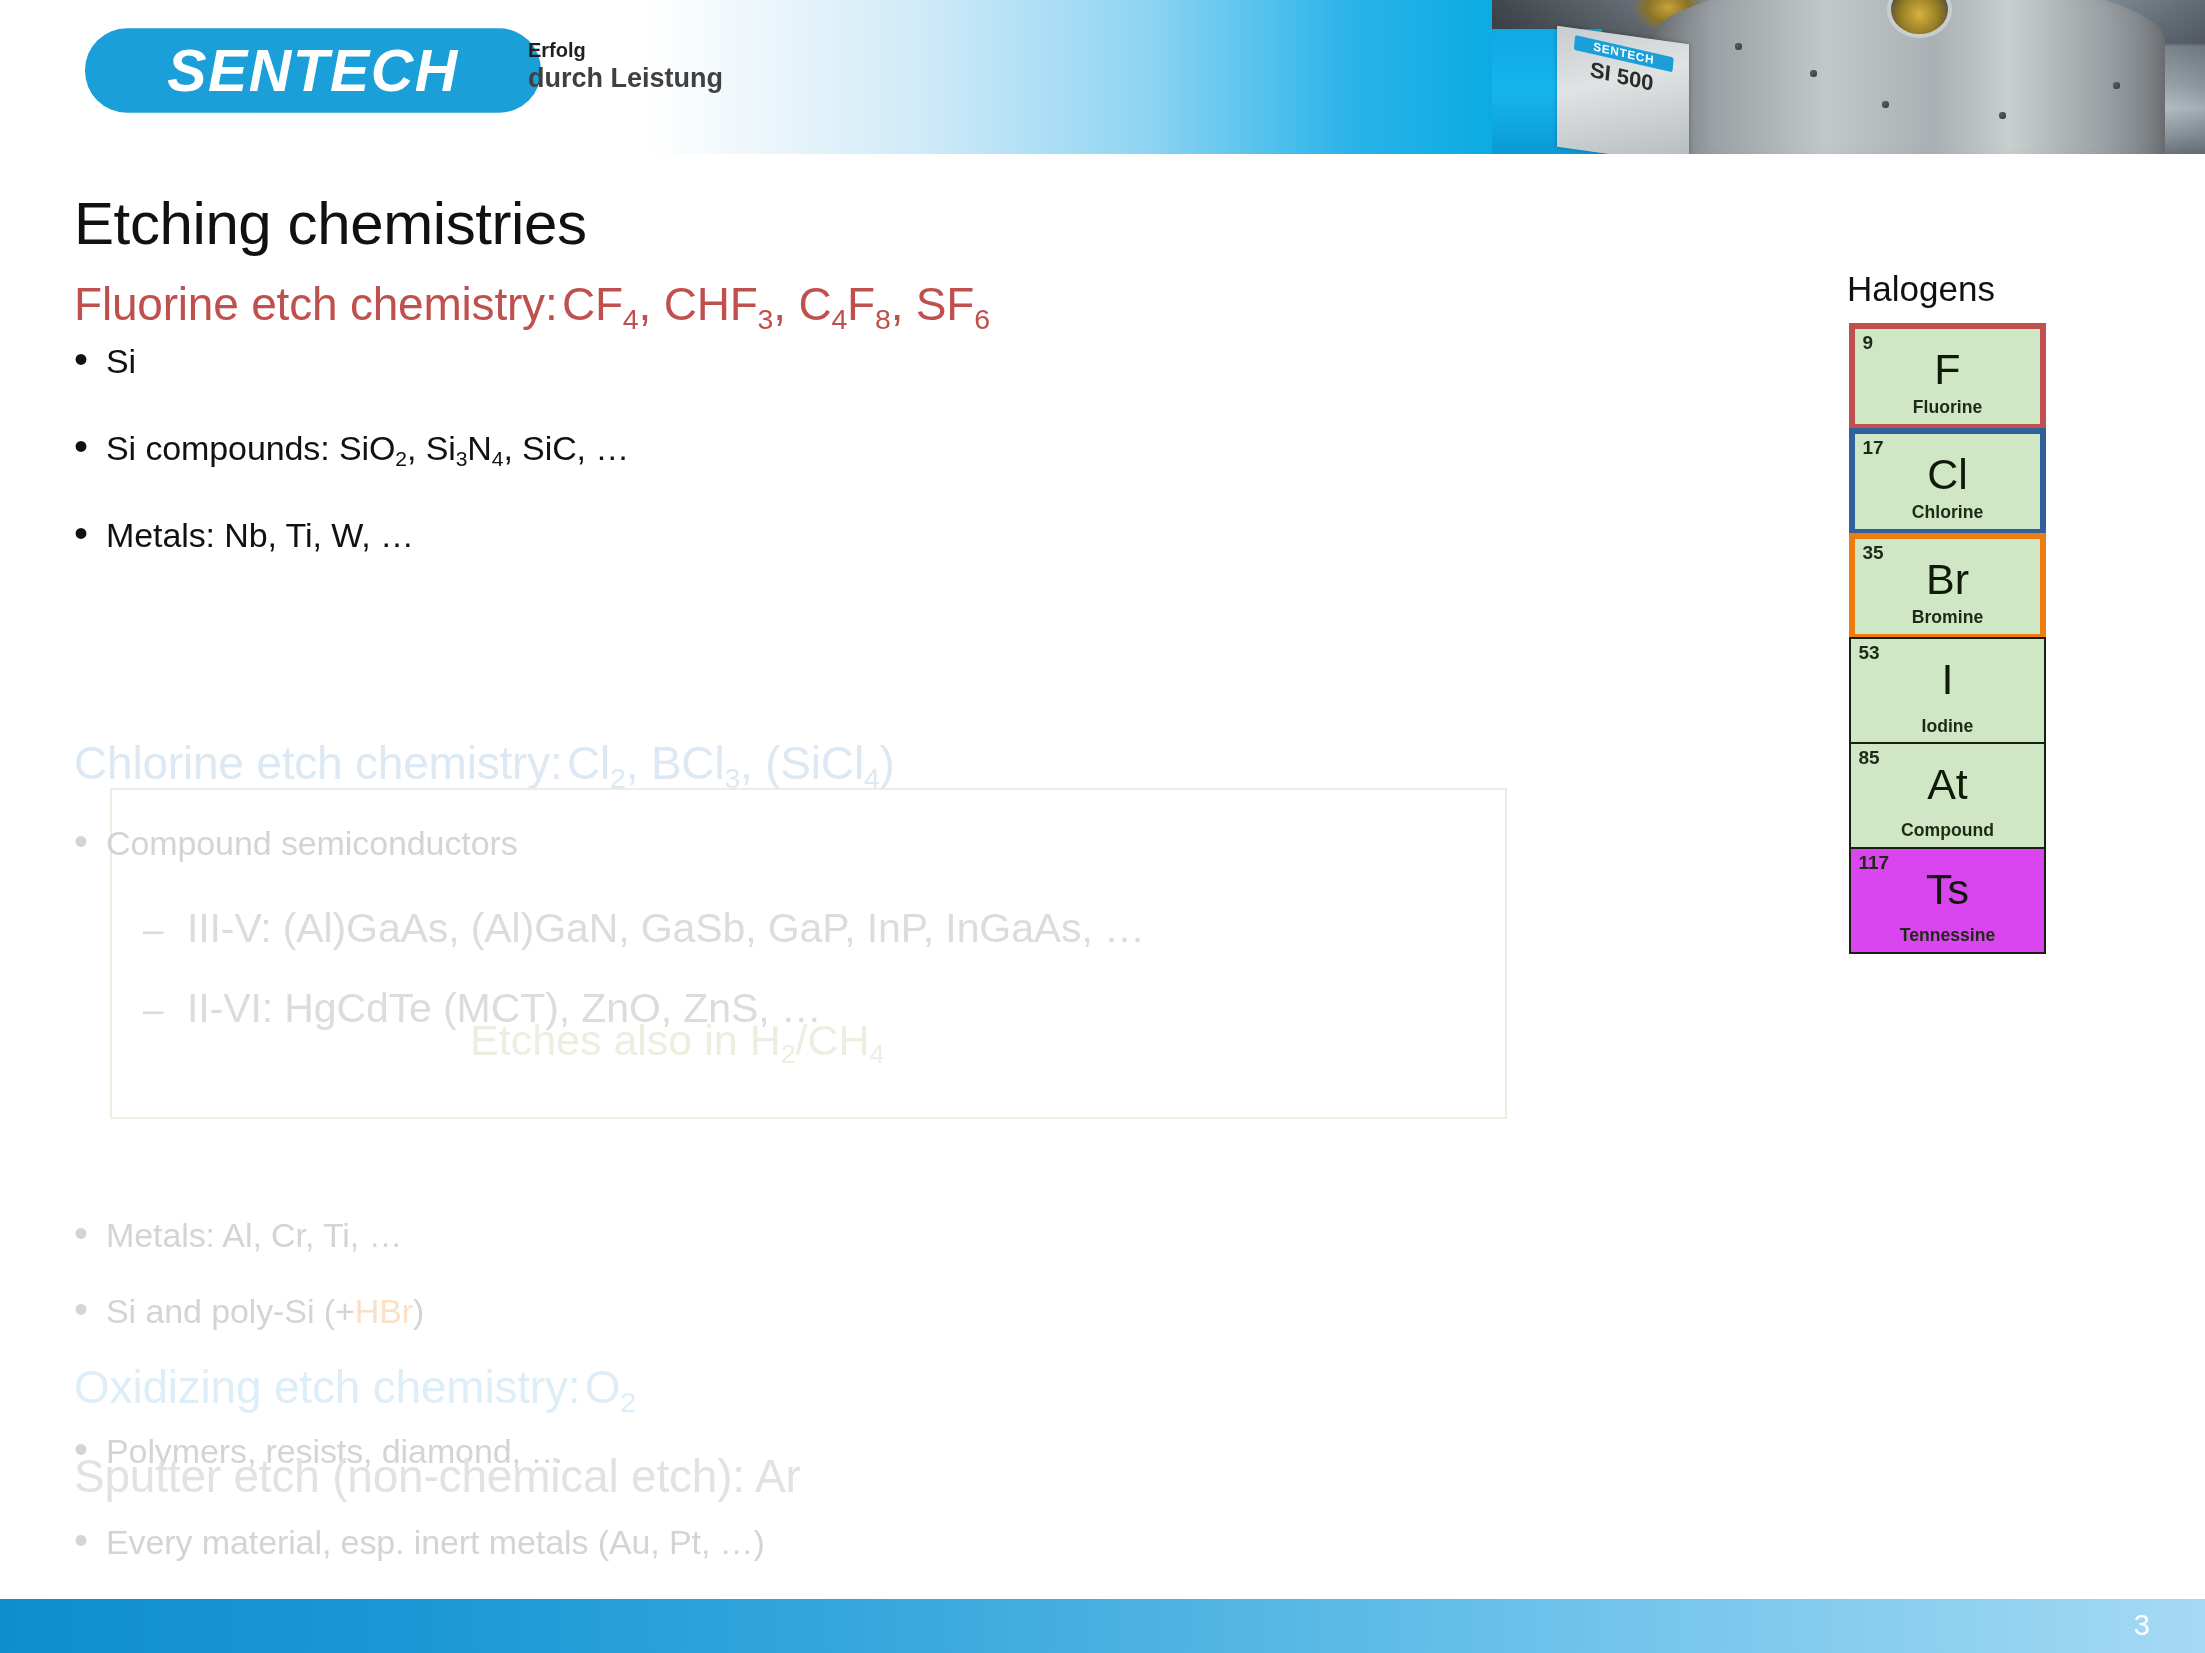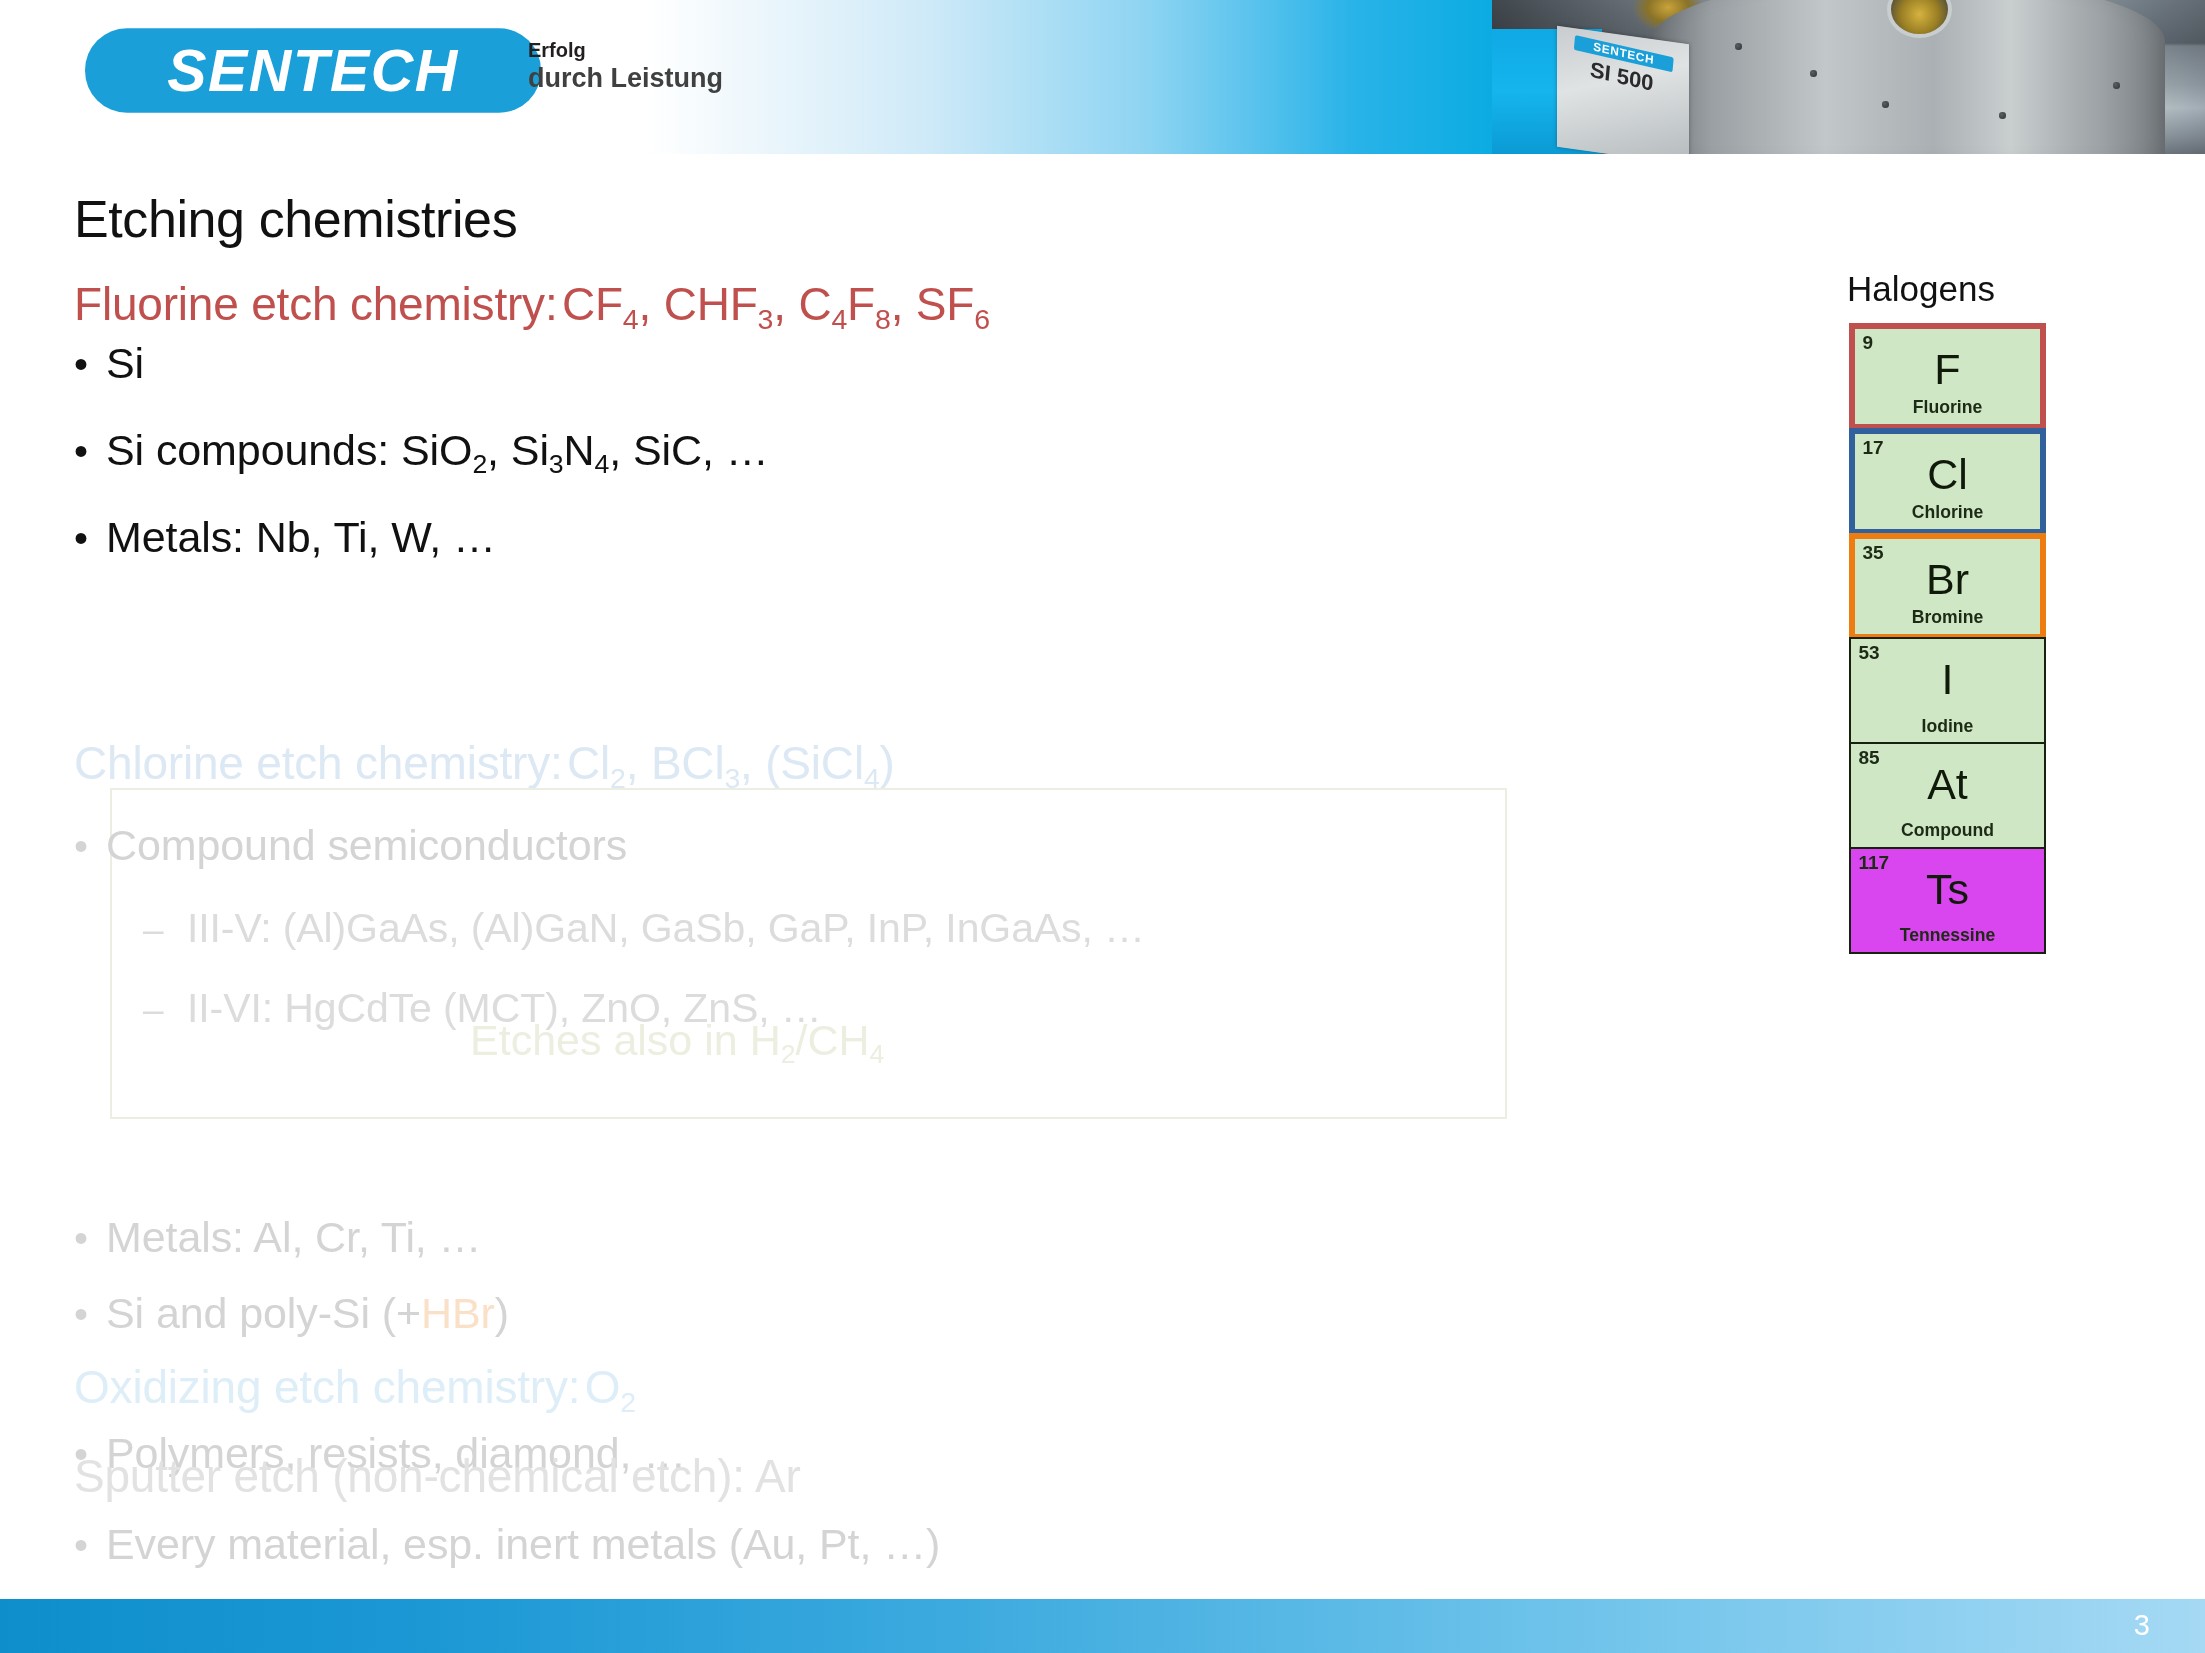--- a/index.html
+++ b/index.html
@@ -105,21 +105,21 @@
   
   .content {
     position: absolute;
     left: 0; top: 154px;
     width: 2205px; height: 1419px;
   }
 
   .slide-title {
     position: absolute;
     left: 74px; top: 35px;
-    font-size: 52px;
+    font-size: 60px;
     color: #111111;
     letter-spacing: -0.4px;
     white-space: nowrap;
     text-align: center;
   }
 
   .section-head {
     position: absolute;
     font-size: 46px;
     white-space: nowrap;
@@ -144,21 +144,21 @@
     line-height: 1;
     flex: 0 0 32px;
   }
   .bullet-dash {
     width: 44px;
     font-size: 37px;
     line-height: 1;
     flex: 0 0 44px;
   }
   .bullet-text {
-    font-size: 43px;
+    font-size: 34px;
     letter-spacing: -0.1px;
   }
   .sub-text { font-size: 41px; }
 
   .b-dark { color: #111111; }
   .b-faded { color: #d4d4d4; }
   .b-faded2 { color: #dcdcdc; }
 
   .hbr { color: #fbe0c8; }
 

